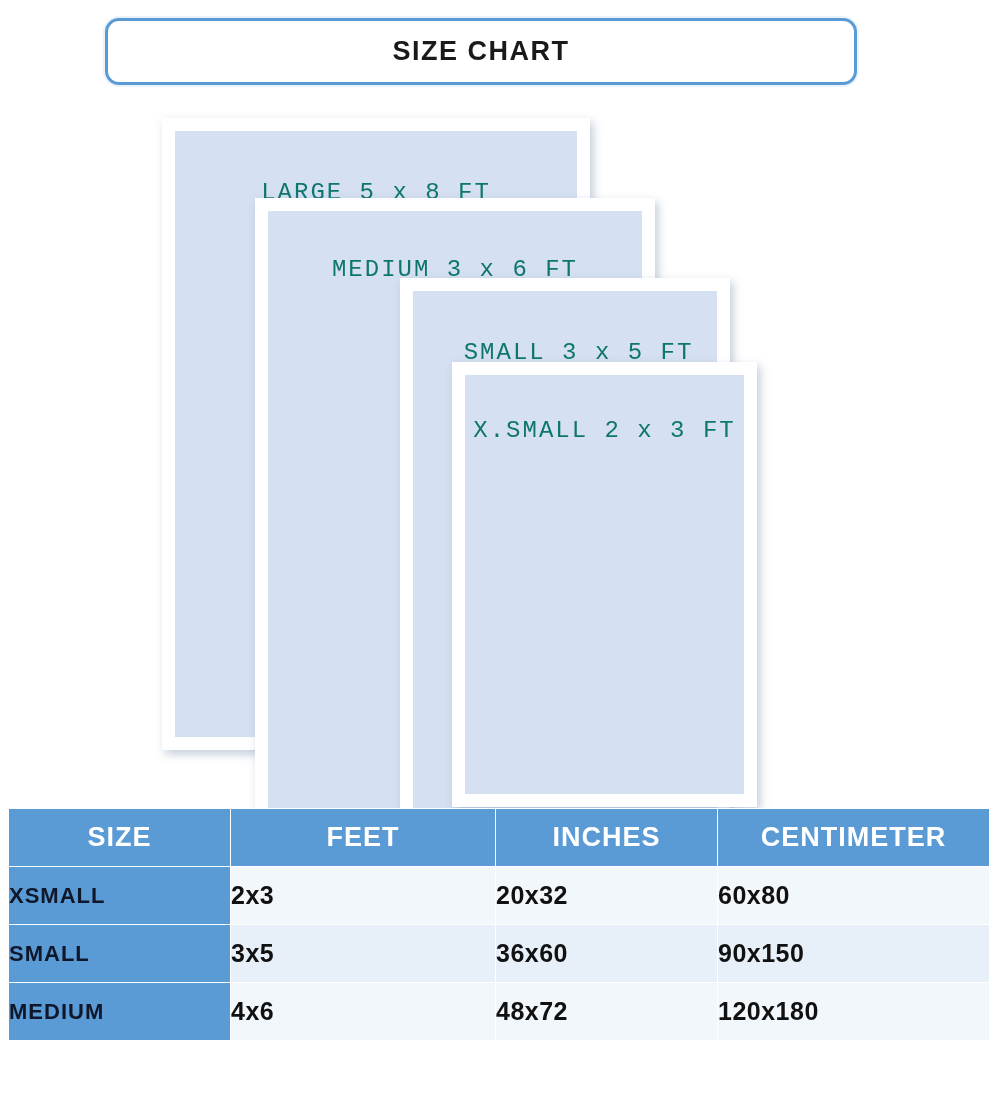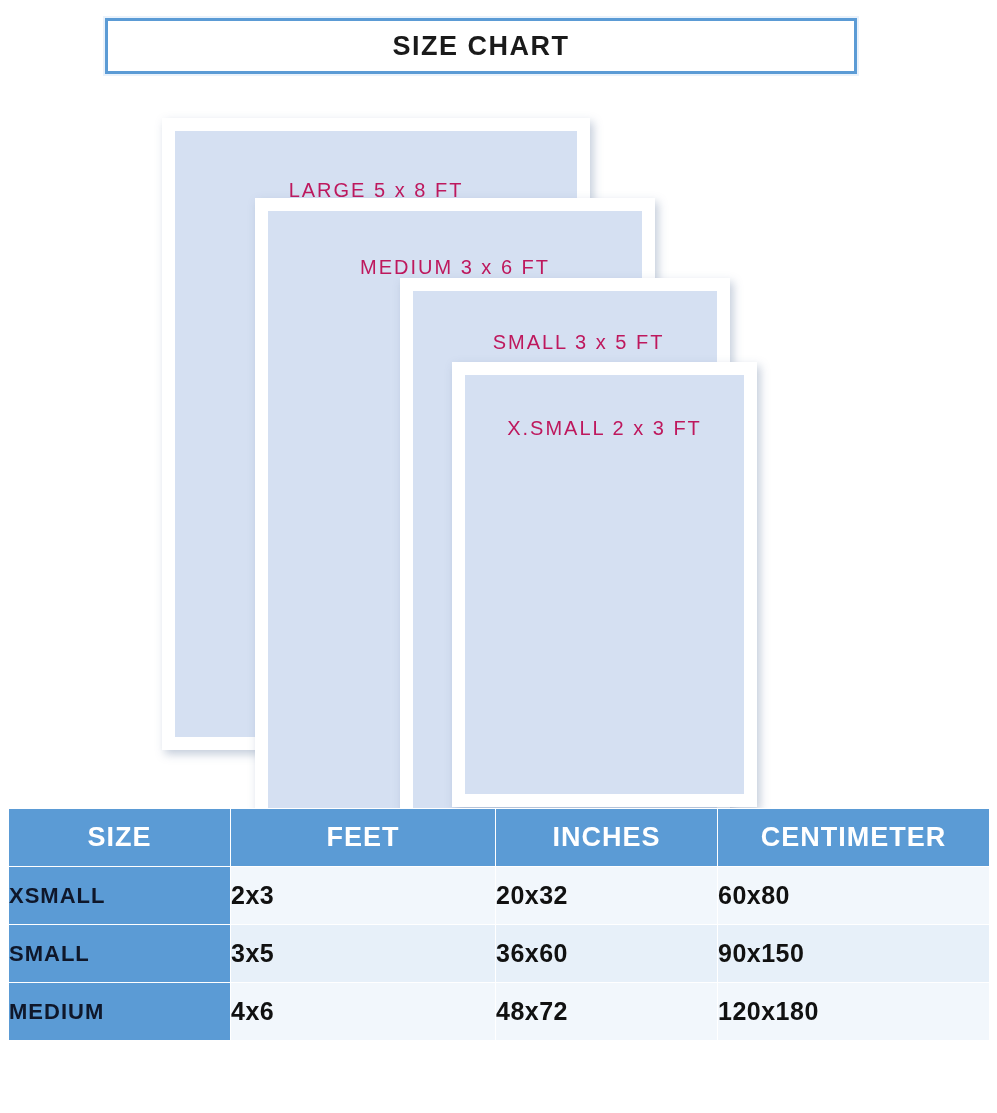--- a/index.html
+++ b/index.html
@@ -14,25 +14,25 @@
     font-family: "Liberation Sans", sans-serif;
     overflow: hidden;
   }
 
   
   #title-bar {
     position: absolute;
     left: 105px;
     top: 18px;
     width: 752px;
-    height: 56px;
+    height: 67px;
     box-sizing: border-box;
     background: #ffffff;
     border: 3px solid #5b9bd5;
-    border-radius: 0;
+    border-radius: 14px;
     box-shadow: 0 0 0 2px #eaf2fb;
     display: flex;
     align-items: center;
     justify-content: center;
   }
   #title-text {
     font-size: 27px;
     font-weight: bold;
     letter-spacing: 1.5px;
     color: #1a1a1a;
@@ -52,36 +52,36 @@
     box-sizing: border-box;
     background: #d5e0f2;
     border: 13px solid #ffffff;
     box-shadow: 3px 4px 9px rgba(120,140,170,0.45);
   }
   .rug-label {
     position: absolute;
     left: 0;
     right: 0;
     text-align: center;
-    font-family: Liberation Sans, sans-serif;
-    font-size: 20px;
+    font-family: Liberation Mono, monospace;
+    font-size: 24px;
     letter-spacing: 2px;
-    color: #be185d;
+    color: #0f766e;
     white-space: nowrap;
   }
 
   
   #rug-large  { left: 162px; top: 28px;  width: 428px; height: 632px; }
   #rug-medium { left: 255px; top: 108px; width: 400px; height: 632px; }
   #rug-small  { left: 400px; top: 188px; width: 330px; height: 580px; }
   #rug-xsmall { left: 452px; top: 272px; width: 305px; height: 445px; }
 
   #rug-large .rug-label  { top: 48px; }
   #rug-medium .rug-label { top: 45px; }
-  #rug-small .rug-label  { top: 40px; margin-left: 27px; }
+  #rug-small .rug-label  { top: 48px; margin-left: 27px; }
   #rug-xsmall .rug-label { top: 42px; }
 
   
   #size-table {
     position: absolute;
     left: 8px;
     top: 808px;
     width: 981px;
     border-collapse: collapse;
     table-layout: fixed;

